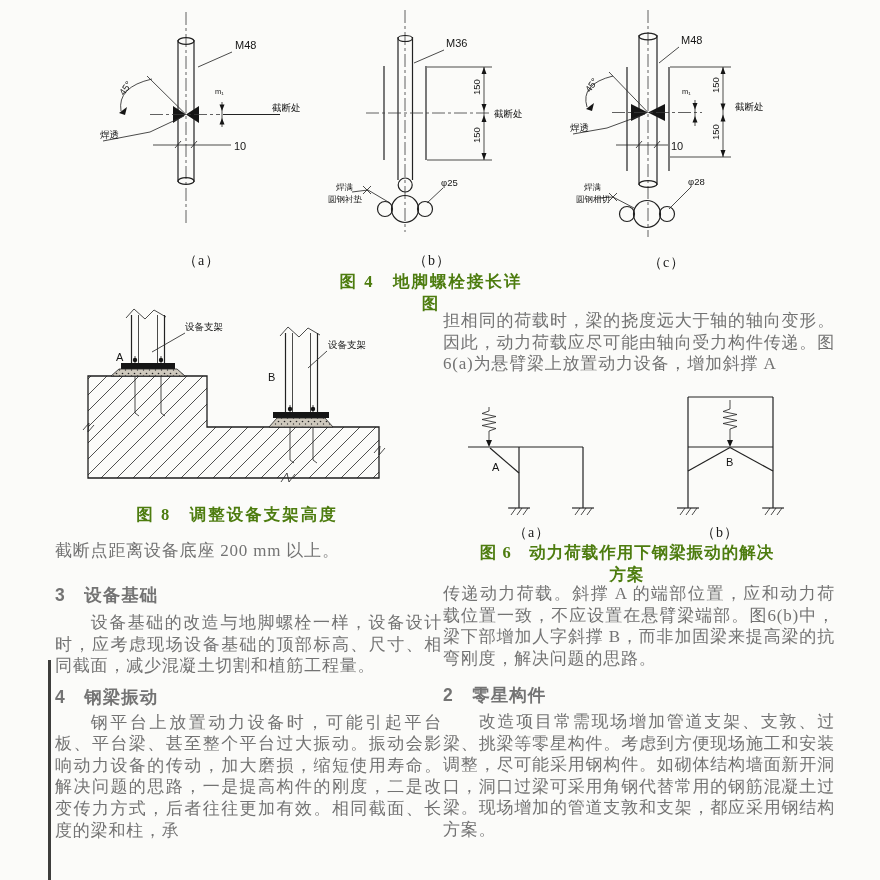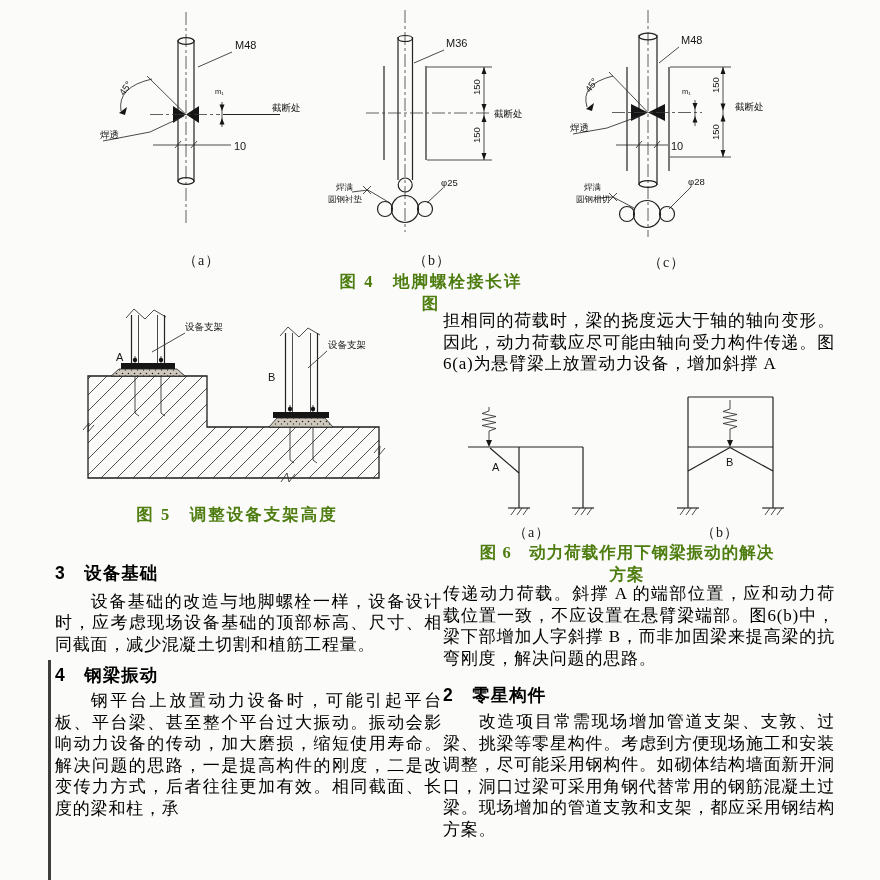--- a/index.html
+++ b/index.html
@@ -10,21 +10,21 @@
   .ln{stroke:#222;fill:none;stroke-width:1.2;}
   .th{stroke:#2a2a2a;fill:none;stroke-width:0.85;}
   .cl{stroke:#3a3a3a;fill:none;stroke-width:0.8;stroke-dasharray:13 3 3 3;}
   .blk{fill:#151515;stroke:none;}
   .ann{font-family:"Liberation Sans",sans-serif;font-size:9.5px;fill:#151515;}
   .ann-lg{font-family:"Liberation Sans",sans-serif;font-size:11px;fill:#151515;}
   .ann-sm{font-family:"Liberation Sans",sans-serif;font-size:8.5px;fill:#151515;}
   .ann-xs{font-family:"Liberation Sans",sans-serif;font-size:7.5px;fill:#151515;}
   
   .col{position:absolute;font-size:17px;line-height:21.6px;letter-spacing:0.8px;
-       text-align:justify;color:#000000;}
+       text-align:justify;color:#737373;}
   .col p{margin:0;}
   .col p.ind{text-indent:2.1em;}
   .col h2{font-family:"Liberation Sans",sans-serif;font-size:17.5px;line-height:21.6px;
           font-weight:bold;margin:0;letter-spacing:1px;}
   .figlabel{position:absolute;font-size:14px;letter-spacing:1px;color:#1a1a1a;}
   .figcaption{position:absolute;font-weight:bold;font-size:16.5px;letter-spacing:2px;
               color:#4d7c0f;text-align:center;}
   .gutter{position:absolute;left:48px;top:660px;width:3px;height:220px;background:#1b1b1b;opacity:.85;}
 </style>
 </head>
@@ -222,21 +222,21 @@
   </g>
 
   <g>
     <line class="th" x1="130" y1="33" x2="97" y2="52"></line>
     <text class="ann" x="130" y="30">设备支架</text>
     <line class="th" x1="272" y1="51" x2="253" y2="68"></line>
     <text class="ann" x="273" y="48">设备支架</text>
   </g>
 </svg>
 
-<div class="figcaption" style="left:107px;top:504px;width:260px;">图 5　调整设备支架高度</div>
+<div class="figcaption" style="left:107px;top:504px;width:260px;">图 8　调整设备支架高度</div>
 
 <svg style="left:440px;top:388px;" width="400" height="135" viewBox="0 0 400 135">
 
   <g>
     <line class="ln" x1="28" y1="59" x2="143" y2="59"></line>
     <line class="ln" x1="79" y1="59" x2="79" y2="120"></line>
     <line class="ln" x1="143" y1="59" x2="143" y2="120"></line>
     <polyline class="th" points="49,19 49,23 42,25.5 56,28.5 42,31.5 56,34.5 42,37.5 56,40.5 49,43 49,47"></polyline>
     <line class="th" x1="49" y1="47" x2="49" y2="56"></line>
     <path class="blk" d="M49,59 l-3,-7 l6,0 z"></path>
@@ -277,20 +277,21 @@
         <line x1="337" y1="127" x2="342" y2="120"></line>
     </g>
   </g>
 </svg>
 
 <div class="figlabel" style="left:513px;top:524px;">（a）</div>
 <div class="figlabel" style="left:701px;top:524px;">（b）</div>
 <div class="figcaption" style="left:472px;top:542px;width:310px;letter-spacing:1px;">图 6　动力荷载作用下钢梁振动的解决方案</div>
 
 <div class="col" style="left:55px;top:540px;width:387px;">
+  <p>截断点距离设备底座 200 mm 以上。</p>
   <h2 style="margin-top:23px;">3　设备基础</h2>
   <p class="ind" style="margin-top:6px;">设备基础的改造与地脚螺栓一样，设备设计时，应考虑现场设备基础的顶部标高、尺寸、相同截面，减少混凝土切割和植筋工程量。</p>
   <h2 style="margin-top:10px;">4　钢梁振动</h2>
   <p class="ind" style="margin-top:3px;">钢平台上放置动力设备时，可能引起平台板、平台梁、甚至整个平台过大振动。振动会影响动力设备的传动，加大磨损，缩短使用寿命。解决问题的思路，一是提高构件的刚度，二是改变传力方式，后者往往更加有效。相同截面、长度的梁和柱，承</p>
 </div>
 
 <div class="col" style="left:443px;top:310px;width:392px;">
   <p>担相同的荷载时，梁的挠度远大于轴的轴向变形。因此，动力荷载应尽可能由轴向受力构件传递。图6(a)为悬臂梁上放置动力设备，增加斜撑 A</p>
 </div>
 

